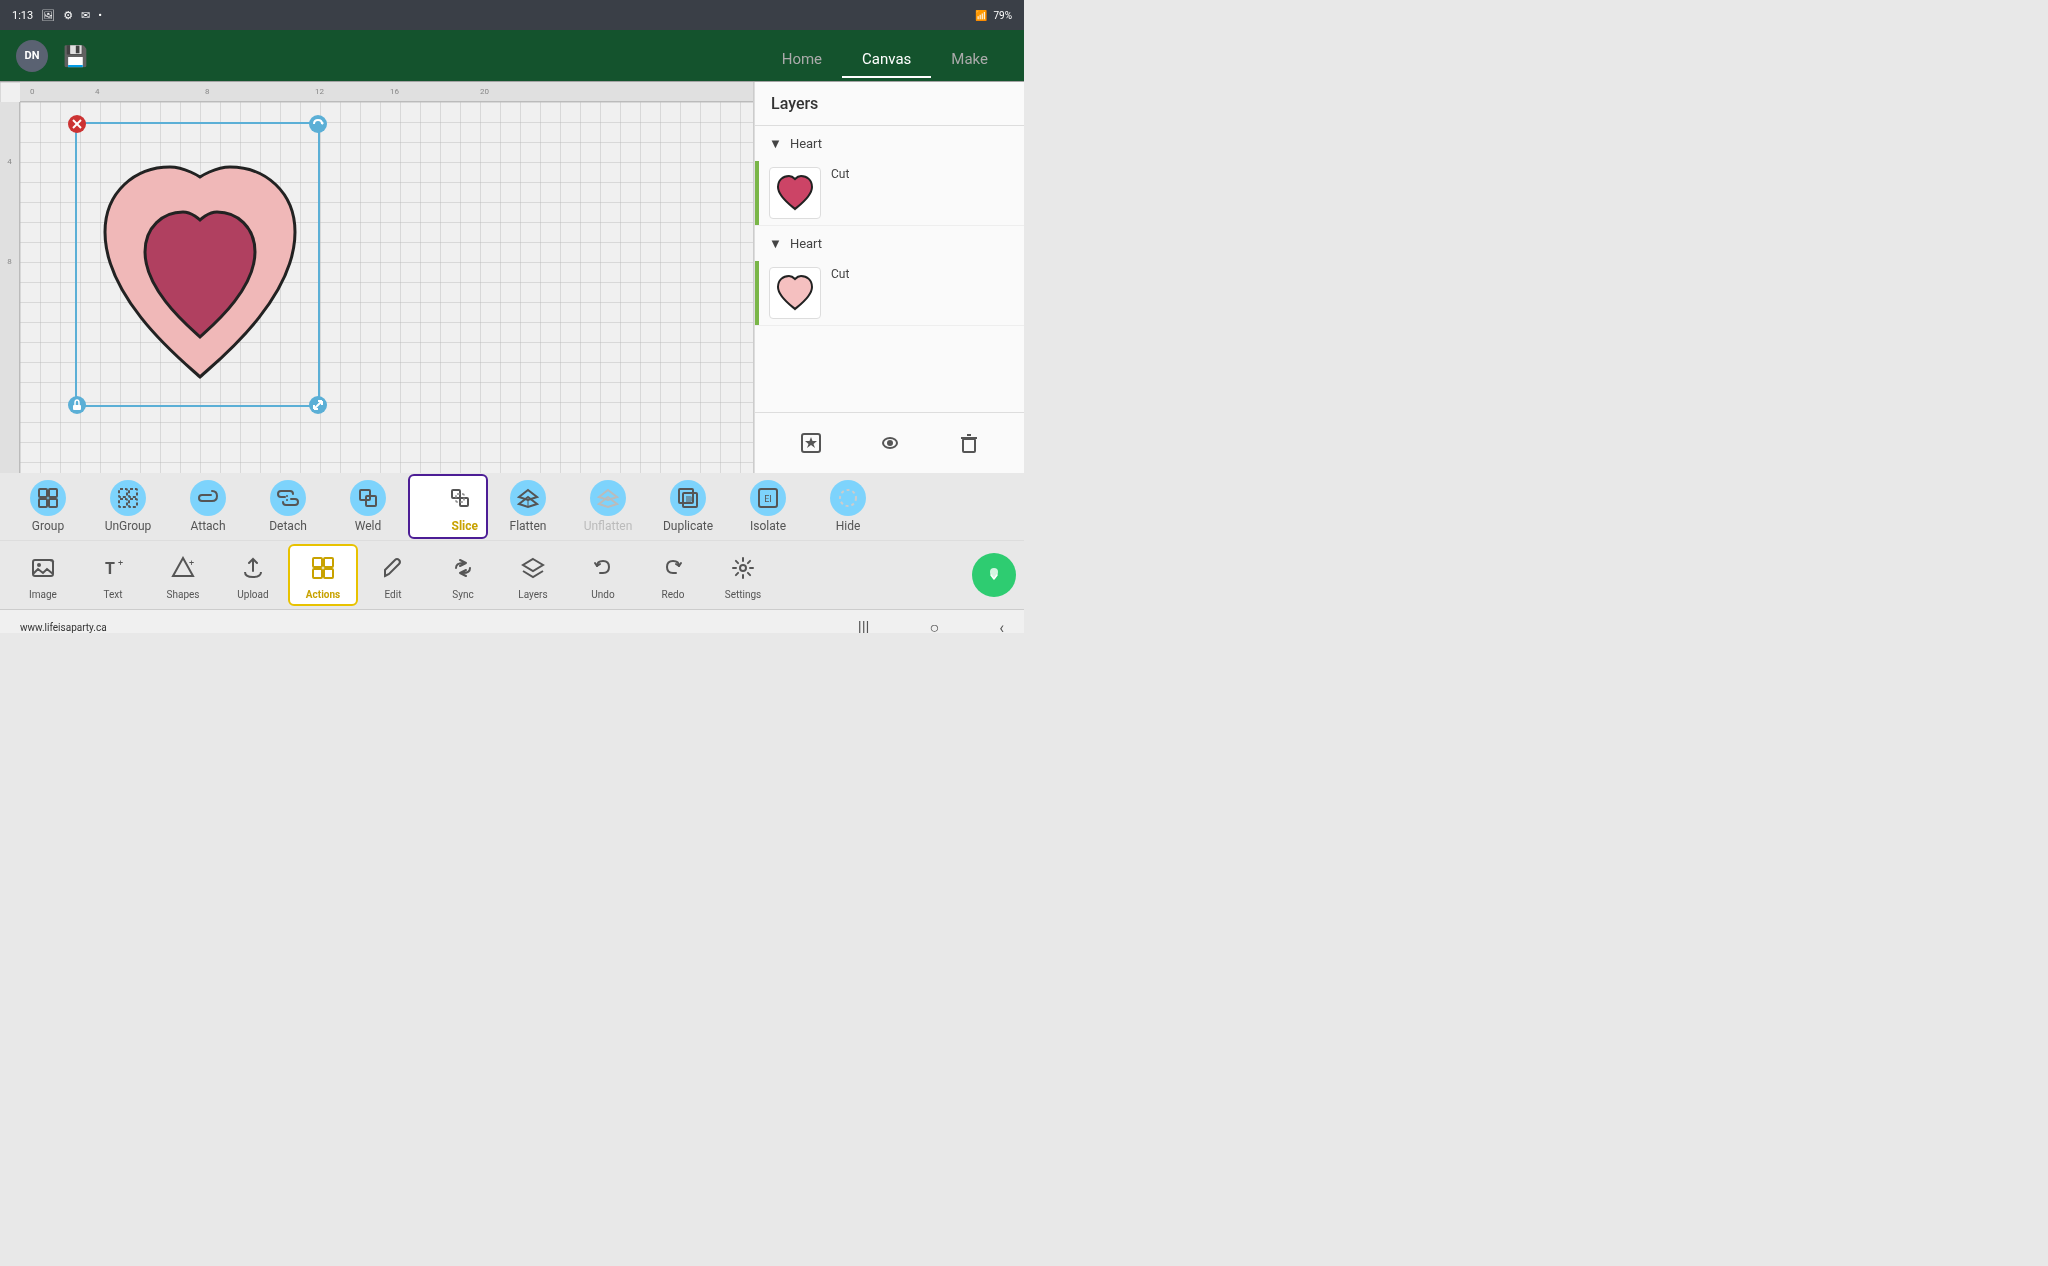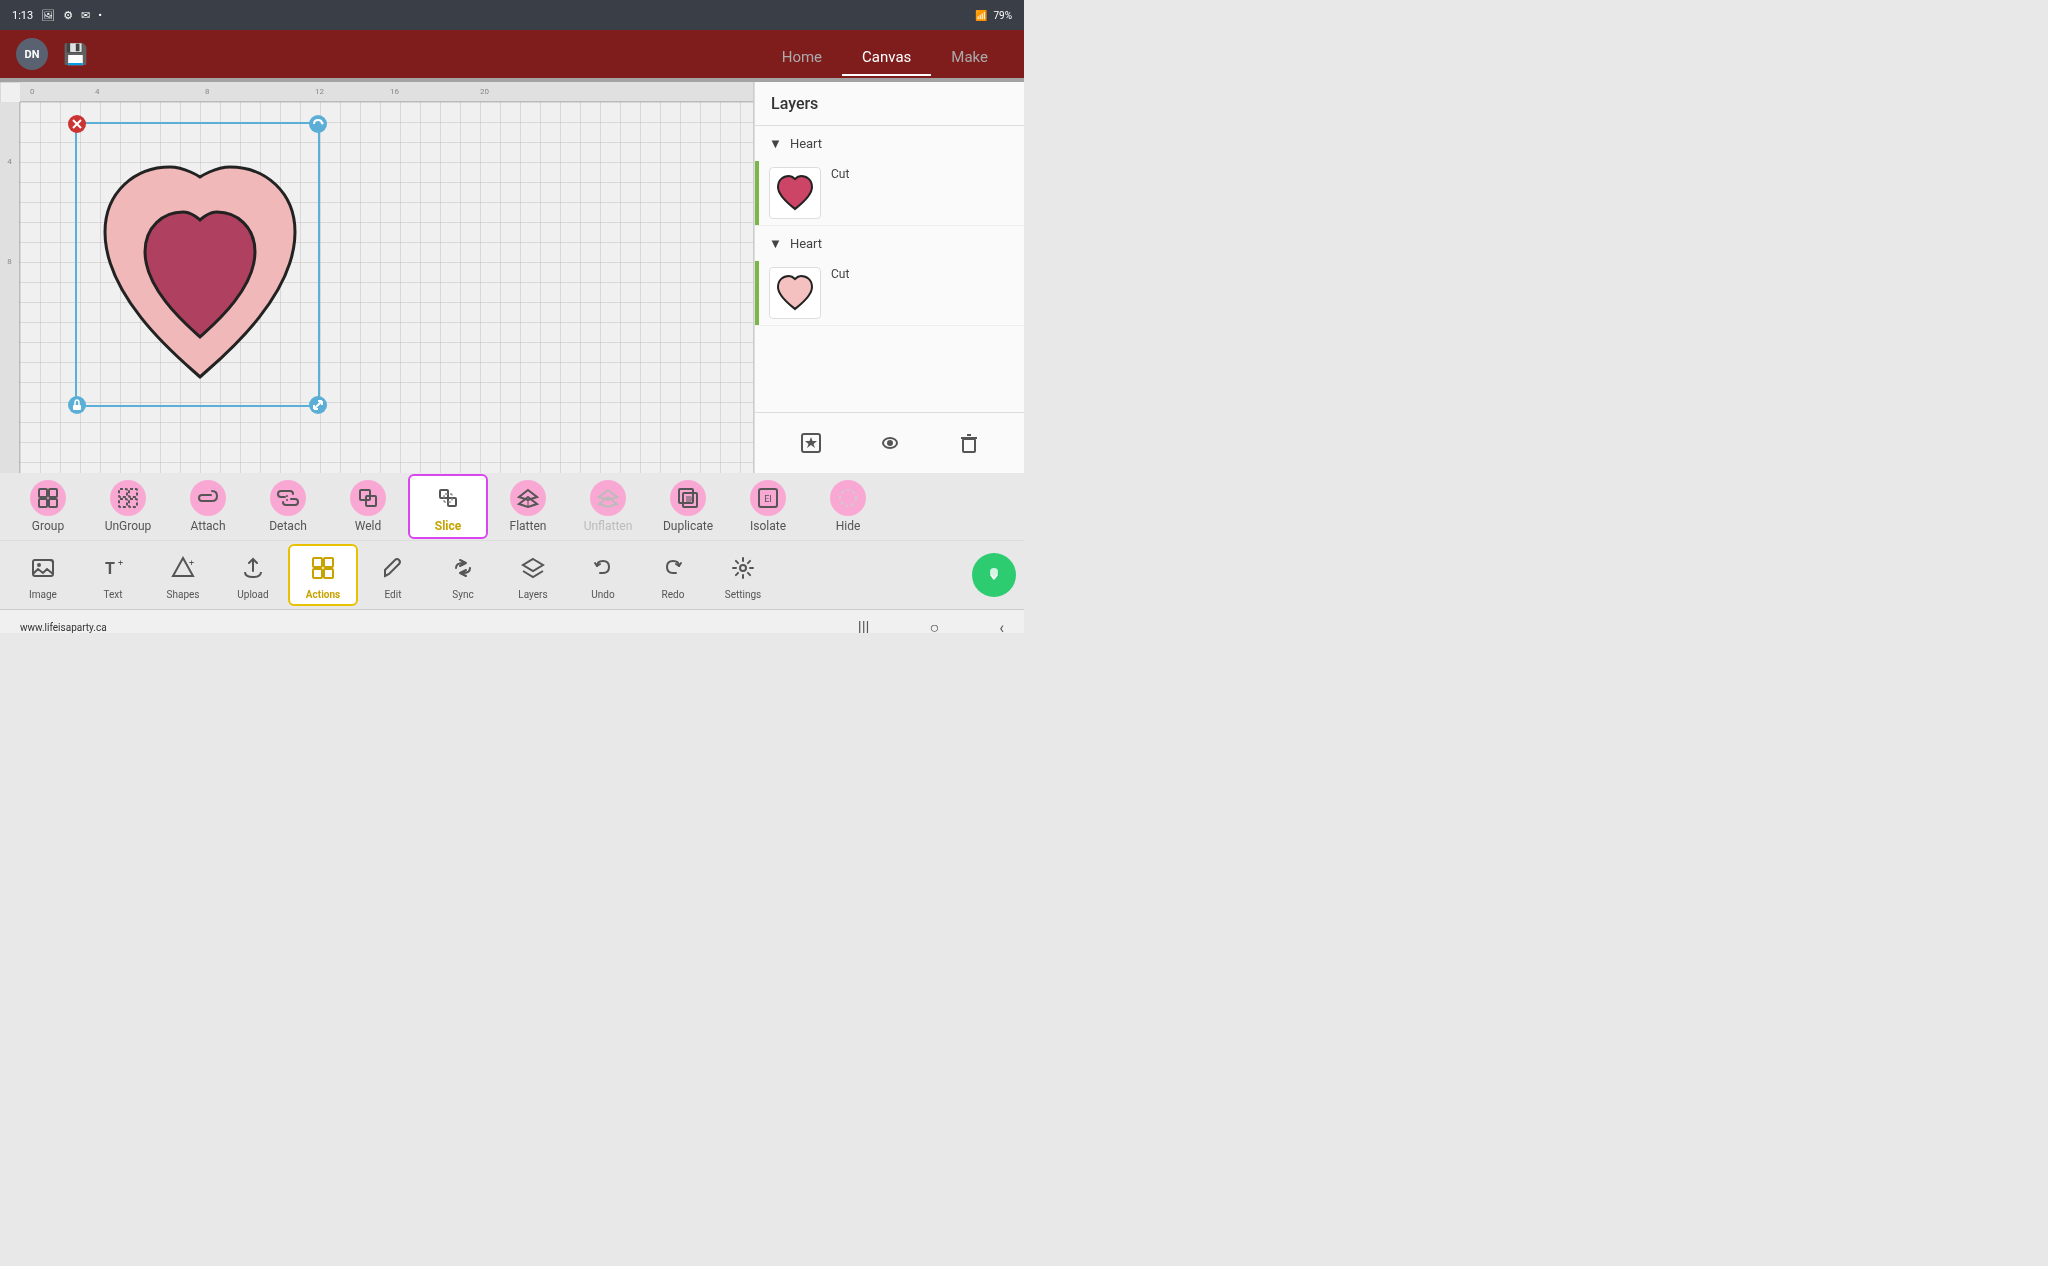--- a/index.html
+++ b/index.html
@@ -9,23 +9,23 @@
     .status-bar {
       width: 100%; height: 30px; background: #3a3f47;
       display: flex; align-items: center; justify-content: space-between;
       padding: 0 12px; color: white; font-size: 11px;
     }
     .status-left { display: flex; align-items: center; gap: 8px; }
     .status-right { display: flex; align-items: center; gap: 6px; font-size: 10px; }
 
     
     .header-bar {
-      width: 100%; height: 52px; background: #7f1d1d;
+      width: 100%; height: 52px; background: #14532d;
       display: flex; align-items: center; justify-content: space-between;
-      padding: 0 16px; border-bottom: 4px solid #a3a3a3;
+      padding: 0 16px; border-bottom: 1px solid #a3a3a3;
     }
     .header-left { display: flex; align-items: center; gap: 12px; }
     .avatar {
       width: 32px; height: 32px; border-radius: 50%;
       background: #5a6272; color: white; font-size: 11px;
       display: flex; align-items: center; justify-content: center; font-weight: bold;
     }
     .save-btn {
       width: 32px; height: 32px; background: none; border: none; cursor: pointer;
       color: #aaa; font-size: 20px; display: flex; align-items: center; justify-content: center;
@@ -133,25 +133,26 @@
       display: flex; align-items: center; padding: 4px 8px; gap: 0;
       border-bottom: 1px solid #ddd; height: 68px;
       overflow-x: auto;
     }
     .action-item {
       display: flex; flex-direction: column; align-items: center; justify-content: center;
       min-width: 80px; padding: 4px 8px; cursor: pointer; gap: 3px;
       border-radius: 6px;
     }
     .action-item.active-yellow {
-      border: 2px solid #d946ef;
+      border: 2px solid #4c1d95;
       background: white;
+      align-items: flex-end;
     }
     .action-icon {
-      width: 36px; height: 36px; background: #f9a8d4; border-radius: 50%;
+      width: 36px; height: 36px; background: #7dd3fc; border-radius: 50%;
       display: flex; align-items: center; justify-content: center;
       font-size: 16px; color: #555;
     }
     .action-icon.highlighted { background: #fff; }
     .action-label { font-size: 12px; color: #555; text-align: center; }
     .action-label.yellow { color: #c8a200; font-weight: bold; }
     .action-item.disabled .action-icon { color: #bbb; }
     .action-item.disabled .action-label { color: #bbb; }
 
     

